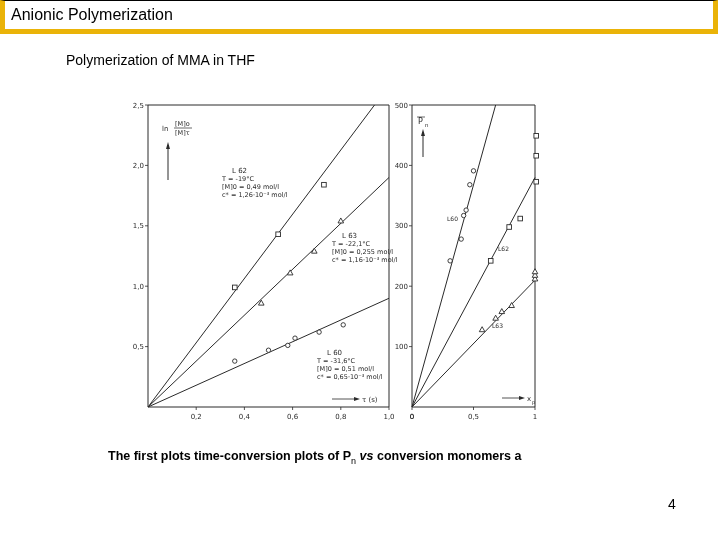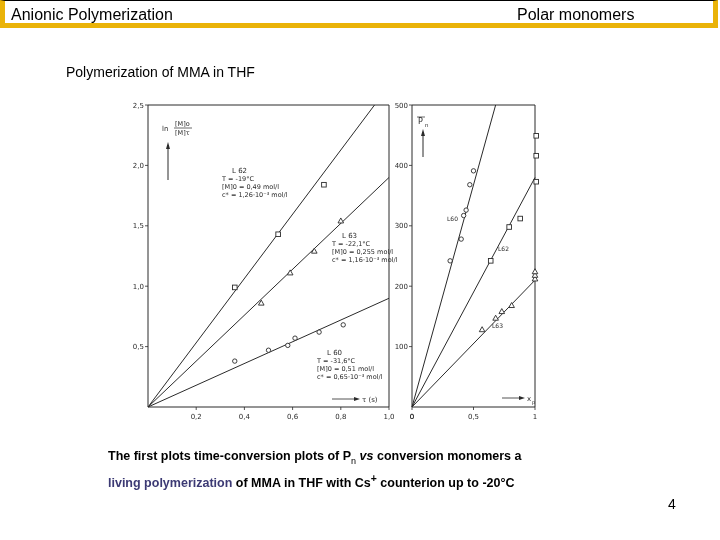--- a/index.html
+++ b/index.html
@@ -1,34 +1,33 @@
 <!DOCTYPE html>
 <html><head>
 <meta charset="utf-8">
 <style>
   html, body { margin: 0; padding: 0; }
   body { width: 720px; height: 540px; background: #ffffff; position: relative; overflow: hidden; font-family: "Liberation Sans", sans-serif; }
-  .header { position: absolute; left: 0; top: 0; width: 718px; height: 28px; border: 5px solid #eab308; border-top: 1px solid #000; box-sizing: border-box; }
+  .header { position: absolute; left: 0; top: 0; width: 718px; height: 34px; border: 5px solid #eab308; border-top: 1px solid #000; box-sizing: border-box; }
   .header-left { position: absolute; left: 6px; top: 5px; font-size: 16px; color: #000; }
   .header-right { position: absolute; left: 512px; top: 5px; font-size: 16px; color: #000; }
-  .subtitle { position: absolute; left: 66px; top: 64px; font-size: 14px; color: #000; }
+  .subtitle { position: absolute; left: 66px; top: 52px; font-size: 14px; color: #000; }
   .chart-wrap { position: absolute; left: 120px; top: 95px; width: 440px; height: 340px; }
   .chart-wrap svg { position: absolute; left: 0; top: 0; }
   .caption { position: absolute; left: 108px; top: 447px; font-size: 12.5px; font-weight: bold; color: #000; line-height: 18px; font-family: "Liberation Sans", sans-serif; }
   .caption .accent { color: #3c3a74; }
   .caption sub { font-size: 9px; font-weight: normal; }
   .caption .ital { font-style: italic; margin-top: 47px; }
   .page-num { position: absolute; left: 668px; top: 496px; font-size: 14px; color: #000; }
 </style>
 </head>
 <body>
 
 <div class="header">
   <span class="header-left">Anionic Polymerization</span>
-  <span class="header-right">Polar monomers</span>
 </div>
 
 <div class="subtitle">Polymerization of MMA in THF</div>
 
 <div class="chart-wrap">
   <svg id="charts" width="440" height="340" viewBox="0 0 440 340">
       <line x1="28" y1="312" x2="28" y2="10" stroke="#2a2a2a" stroke-width="1"></line>
       <line x1="28" y1="312" x2="269" y2="312" stroke="#2a2a2a" stroke-width="1"></line>
       <line x1="28" y1="10" x2="269" y2="10" stroke="#2a2a2a" stroke-width="1"></line>
       <line x1="269" y1="10" x2="269" y2="312" stroke="#2a2a2a" stroke-width="1"></line>
@@ -142,16 +141,15 @@
       <text x="372" y="233" font-size="6" text-anchor="start" fill="#2a2a2a" font-family="&quot;DejaVu Sans&quot;, sans-serif" font-style="normal">L63</text>
       <line x1="382" y1="303" x2="402" y2="303" stroke="#2a2a2a" stroke-width="0.8"></line>
       <polygon points="405,303 399,301 399,305" fill="#2a2a2a"></polygon>
       <text x="407" y="306" font-size="7" text-anchor="start" fill="#2a2a2a" font-family="&quot;DejaVu Sans&quot;, sans-serif" font-style="normal">x</text>
       <text x="412" y="309" font-size="5" text-anchor="start" fill="#2a2a2a" font-family="&quot;DejaVu Sans&quot;, sans-serif" font-style="normal">p</text>
     </svg>
 </div>
 
 <div class="caption">
   <div><span>The first plots time-conversion plots of P</span><sub>n</sub> <span class="ital">vs</span> <span>conversion monomers a</span></div>
-  <div><span class="accent">living polymerization</span> <span>of MMA in THF with Cs</span><sup>+</sup> <span>counterion up to  -20°C</span></div>
 </div>
 
 <div class="page-num">4</div>
 
 </body></html>

